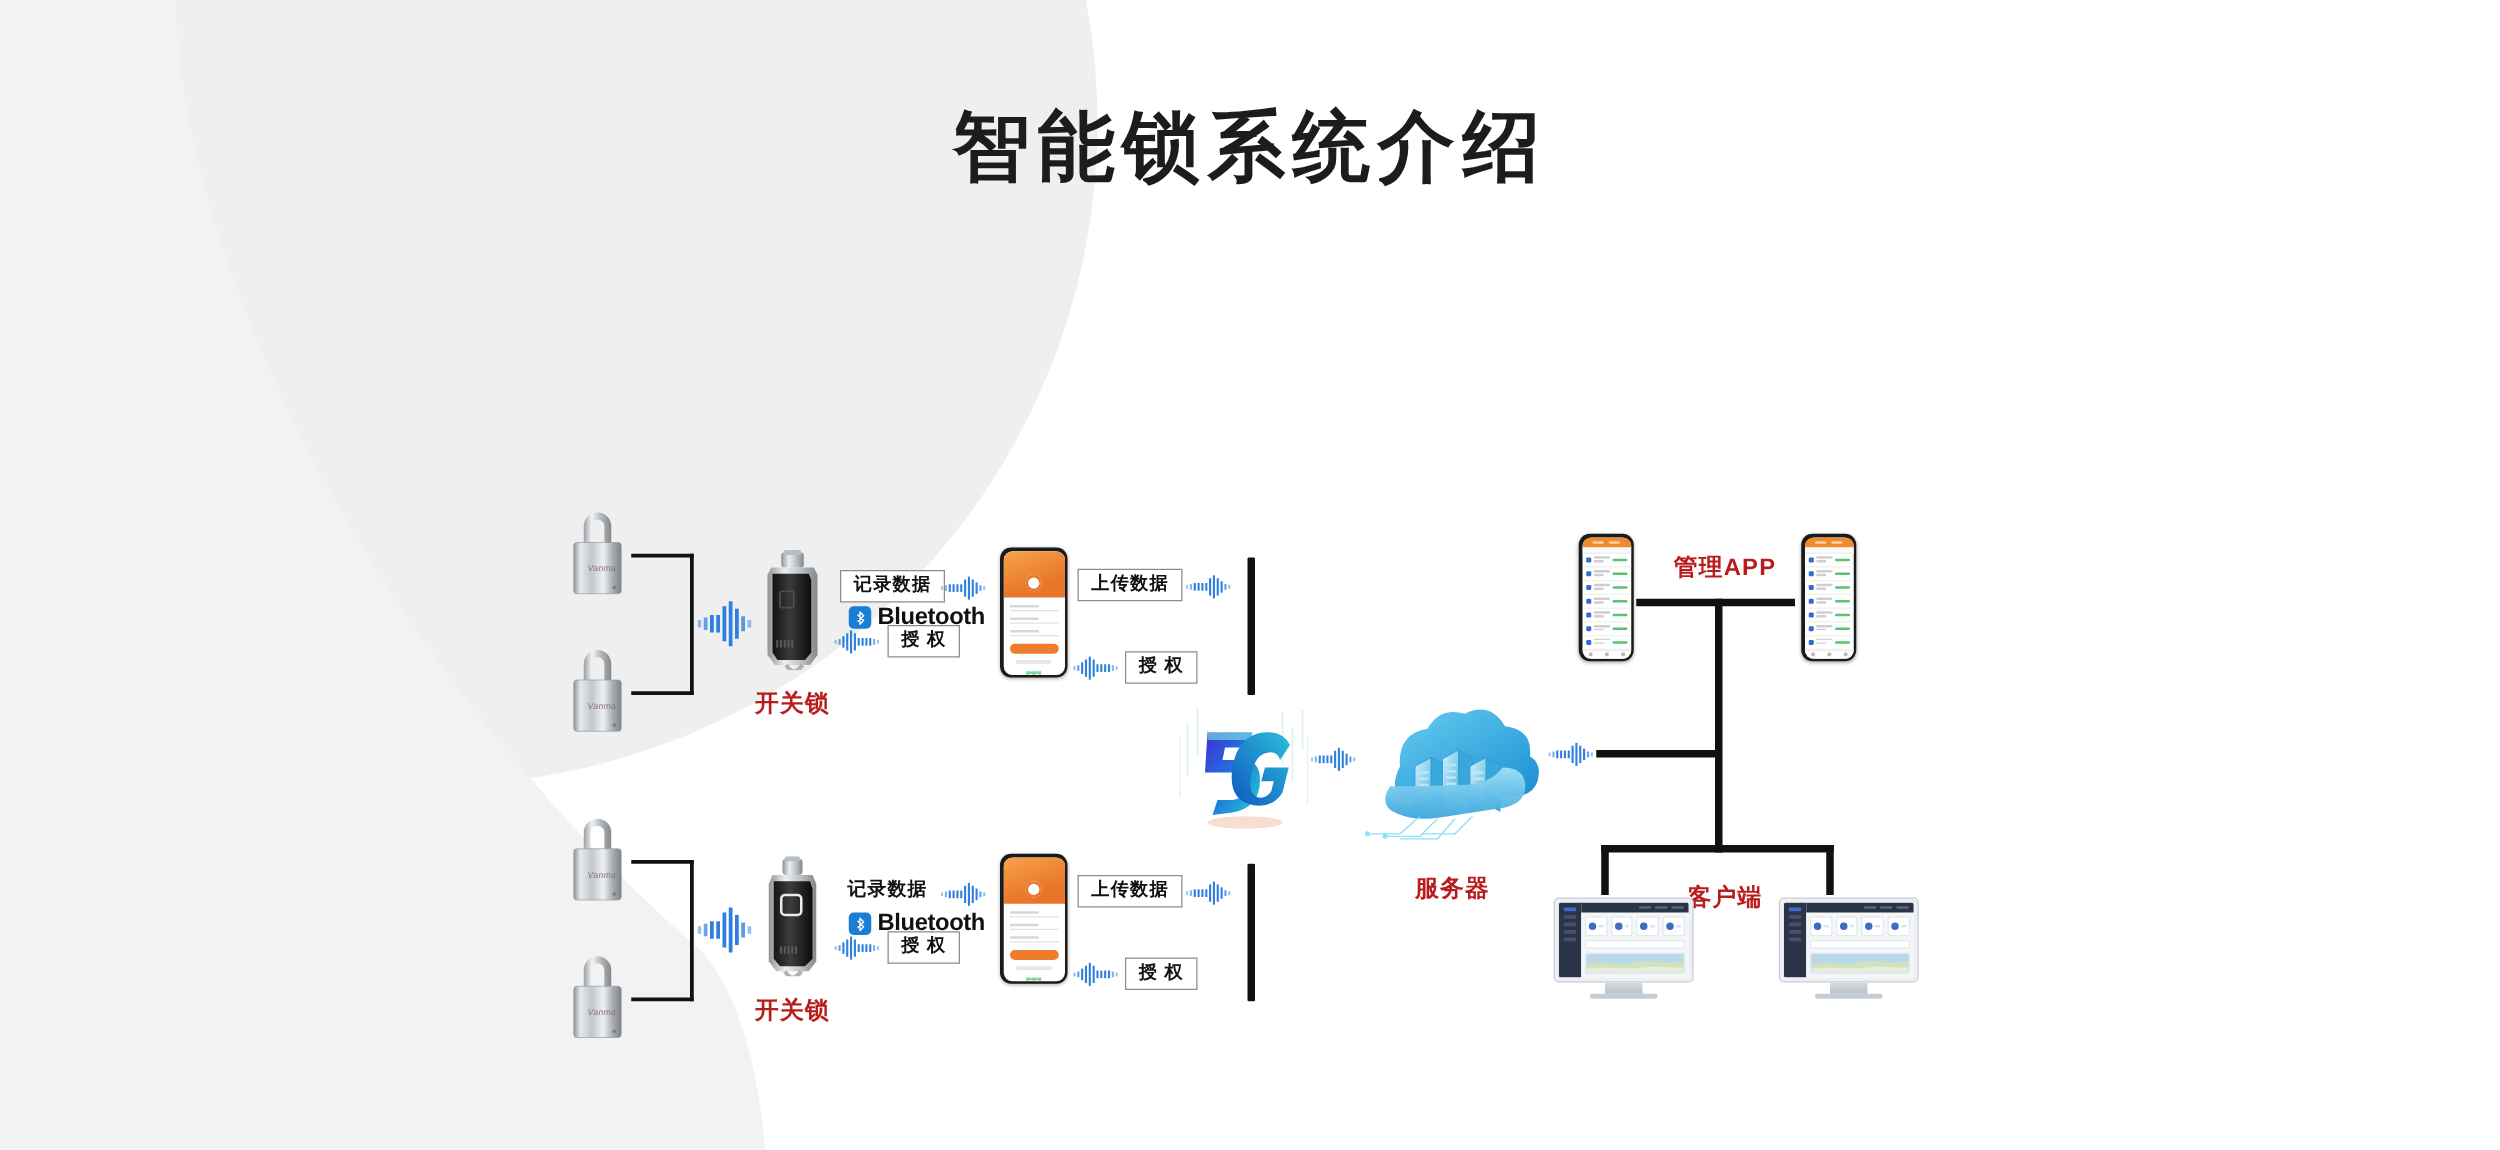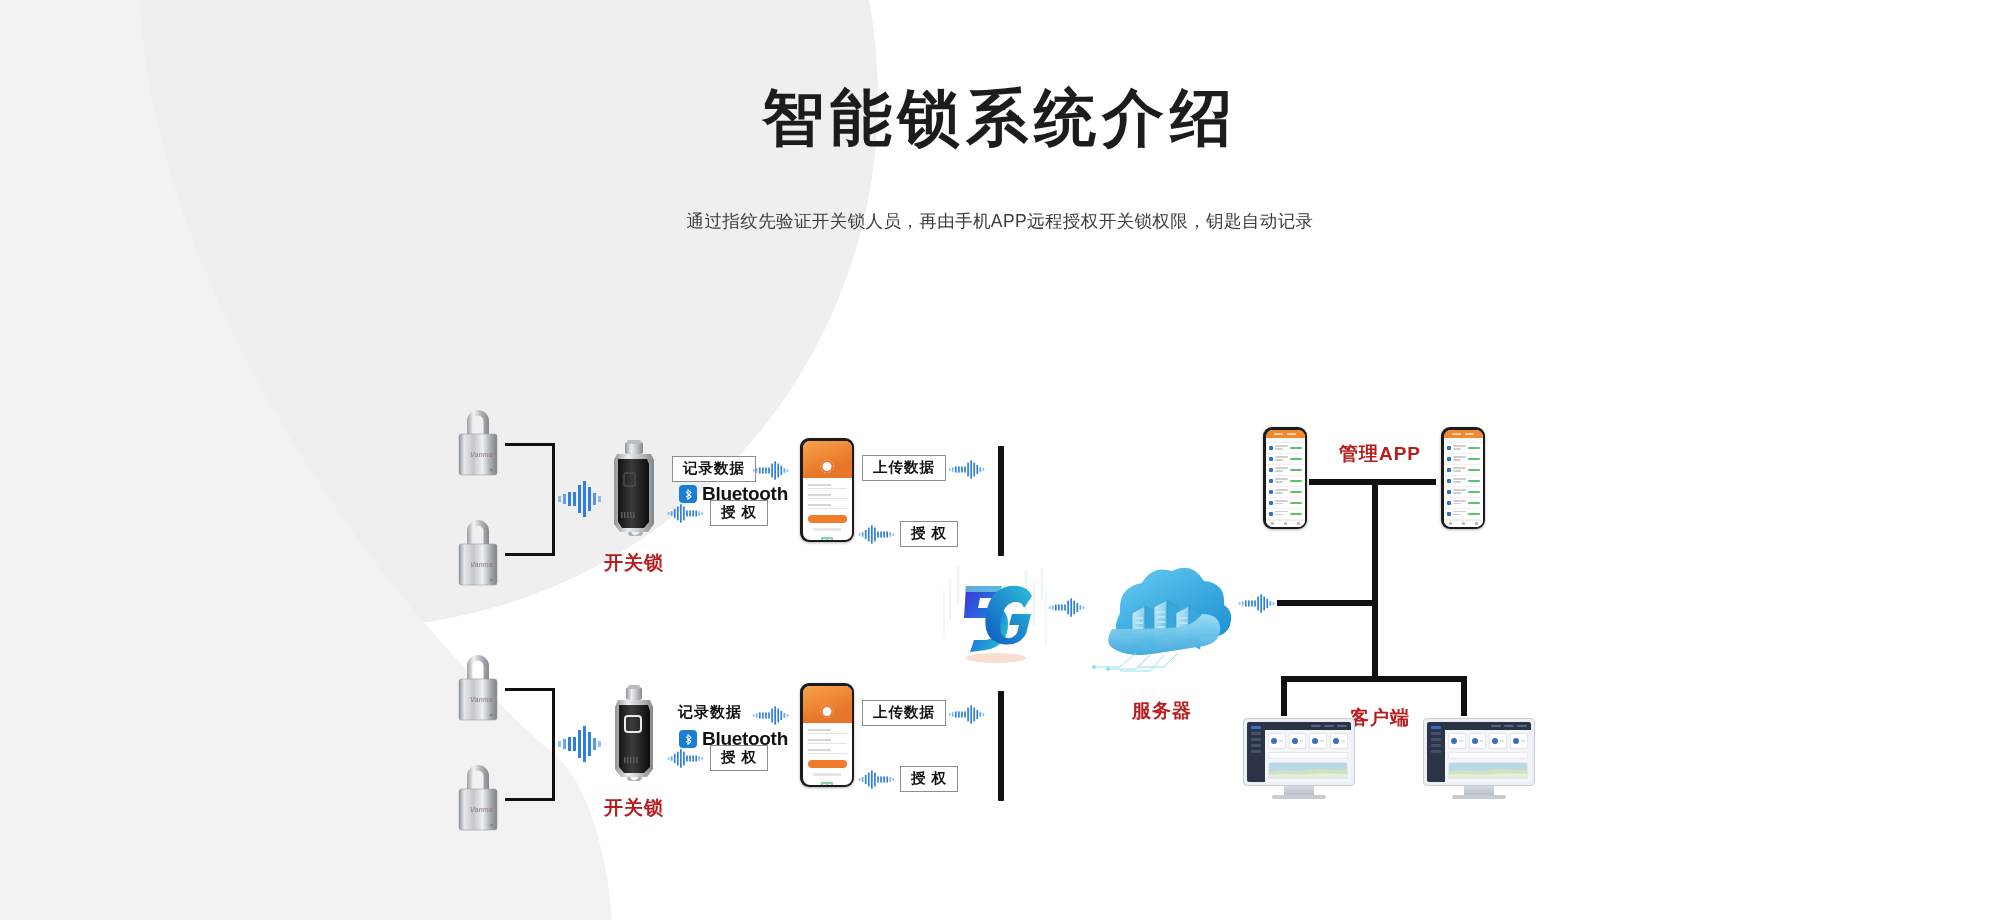--- a/index.html
+++ b/index.html
@@ -136,21 +136,20 @@
   <div class="bg-layer">
     <div class="bg-circle"></div>
     <svg class="bg-swoosh" viewBox="0 0 620 920" preserveAspectRatio="none">
       <path d="M0,0 L140,0 C 150,250 330,560 560,760 C 590,790 608,860 612,920 L0,920 Z" fill="#f2f2f2"></path>
     </svg>
   </div>
 
   <div class="header">
     <h1 class="page-title">智能锁系统介绍</h1>
     <div class="subtitle">
-      <div>通过指纹先验证开关锁人员，再由手机APP远程授权开关锁权限，钥匙自动记录</div>
     </div>
   </div>
 
   <div class="diagram">
 
     <svg width="0" height="0" style="position:absolute" aria-hidden="true">
       <defs>
 
         <symbol id="sym-padlock" viewBox="0 0 46 74">
           <linearGradient id="gBody" x1="0" y1="0" x2="1" y2="0">

